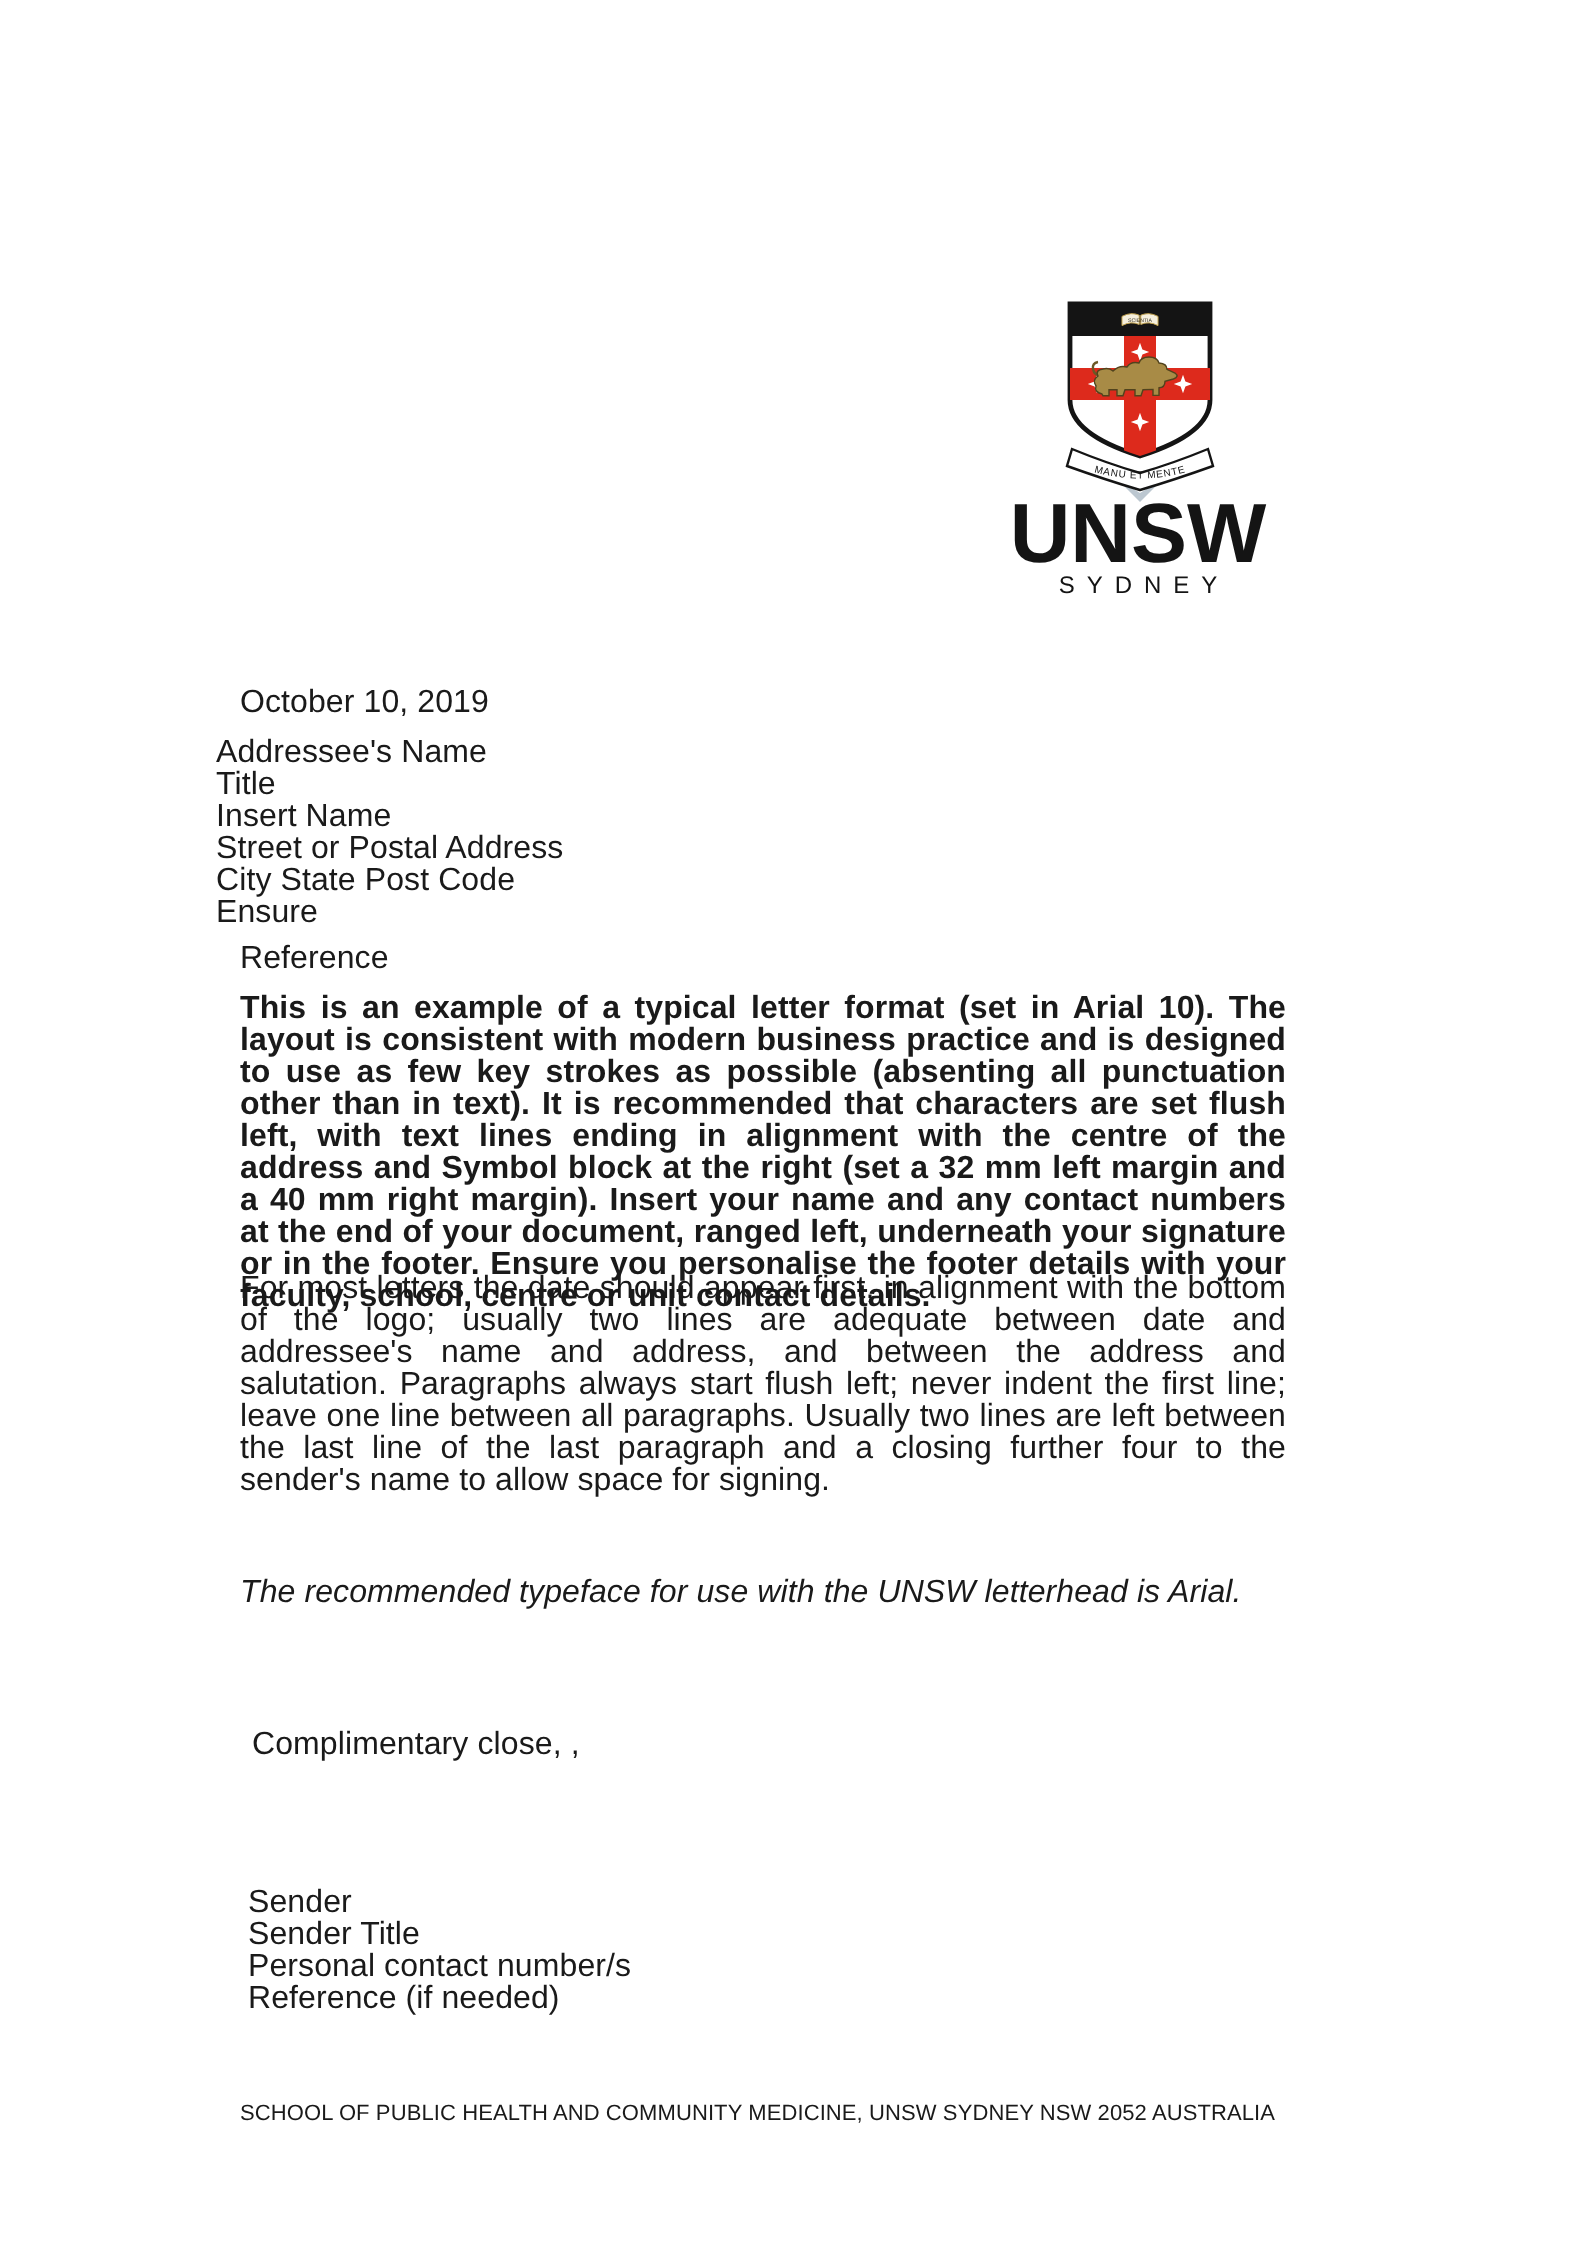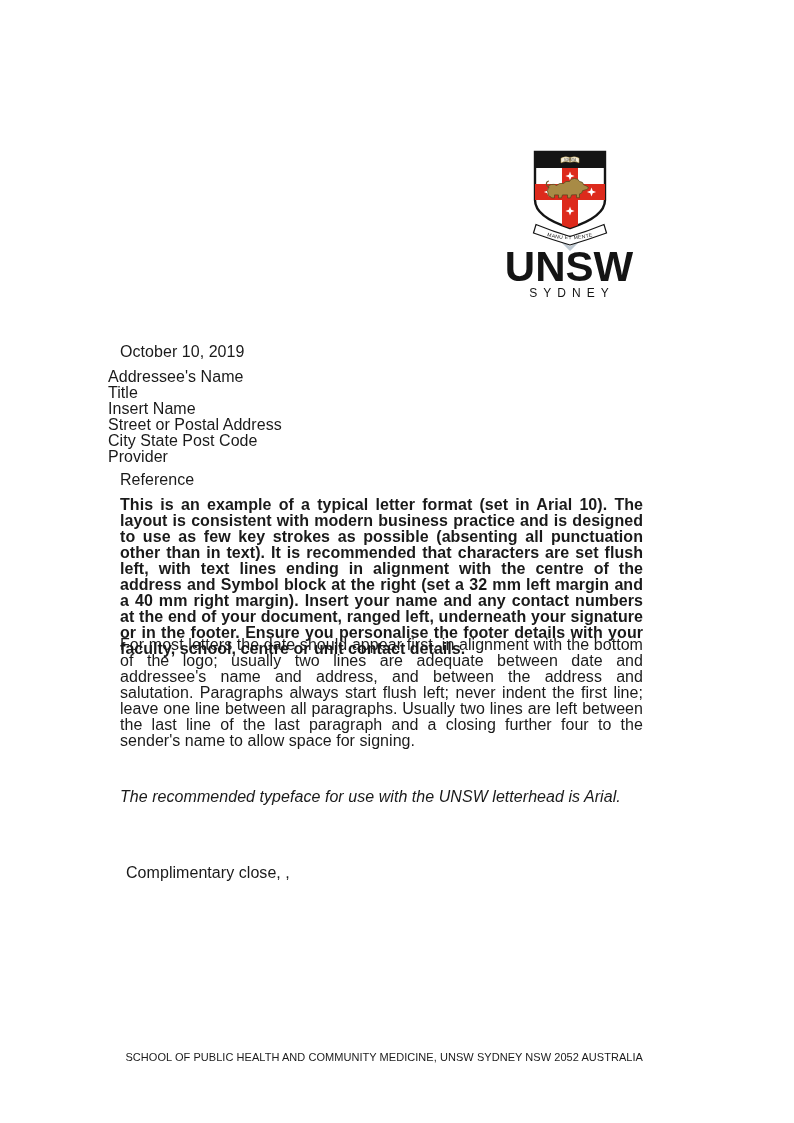--- a/index.html
+++ b/index.html
@@ -25,21 +25,21 @@
   .salutation  { left: 120px; top: 472px; }
   .para        { left: 120px; width: 523px; text-align: justify; }
   .para-1      { top: 497px; font-weight: bold; }
   .para-2      { top: 637px; }
   .note        { left: 120px; top: 789px; font-style: italic; }
   .closing     { left: 126px; top: 865px; text-align: right; }
   .sender-block{ left: 124px; top: 944px; }
   .footer {
     position: absolute;
     left: 120px; top: 1050px; width: 523px;
-    text-align: right;
+    text-align: left;
     font-size: 11px;
     line-height: 14px;
     letter-spacing: 0.05px;
   }
 </style>
 </head>
 <body>
 
 <div class="page">
 
@@ -92,30 +92,36 @@
   </div>
 
   <div class="t date-line">October 10, 2019</div>
 
   <div class="t addr-block">
     <div>Addressee's Name</div>
     <div>Title</div>
     <div>Insert Name</div>
     <div>Street or Postal Address</div>
     <div>City State Post Code</div>
-    <div>Provider</div>
+    <div>Ensure</div>
   </div>
 
   <div class="t salutation">Reference</div>
 
   <div class="t para para-1">This is an example of a typical letter format (set in Arial 10).  The layout is consistent with modern business practice and is designed to use as few key strokes as possible (absenting all punctuation other than in text).  It is recommended that characters are set flush left, with text lines ending in alignment with the centre of the address and Symbol block at the right (set a 32 mm left margin and a 40 mm right margin).  Insert your name and any contact numbers at the end of your document, ranged left, underneath your signature or in the footer.  Ensure you personalise the footer details with your faculty, school, centre or unit contact details.</div>
   <div class="t para para-2">For most letters the date should appear first, in alignment with the bottom of the logo; usually two lines are adequate between date and addressee's name and address, and between the address and salutation.  Paragraphs always start flush left; never indent the first line; leave one line between all paragraphs.  Usually two lines are left between the last line of the last paragraph and a closing further four to the sender's name to allow space for signing.</div>
 
   <div class="t note">The recommended typeface for use with the UNSW letterhead is Arial.</div>
 
   <div class="t closing">Complimentary close, ,</div>
 
+  <div class="t sender-block">
+    <div>Sender</div>
+    <div>Sender Title</div>
+    <div>Personal contact number/s</div>
+    <div>Reference (if needed)</div>
+  </div>
 
   <div class="footer">
     <div>SCHOOL OF PUBLIC HEALTH AND COMMUNITY MEDICINE, UNSW SYDNEY NSW 2052 AUSTRALIA</div>
   </div>
 
 </div>
 
 </body></html>

